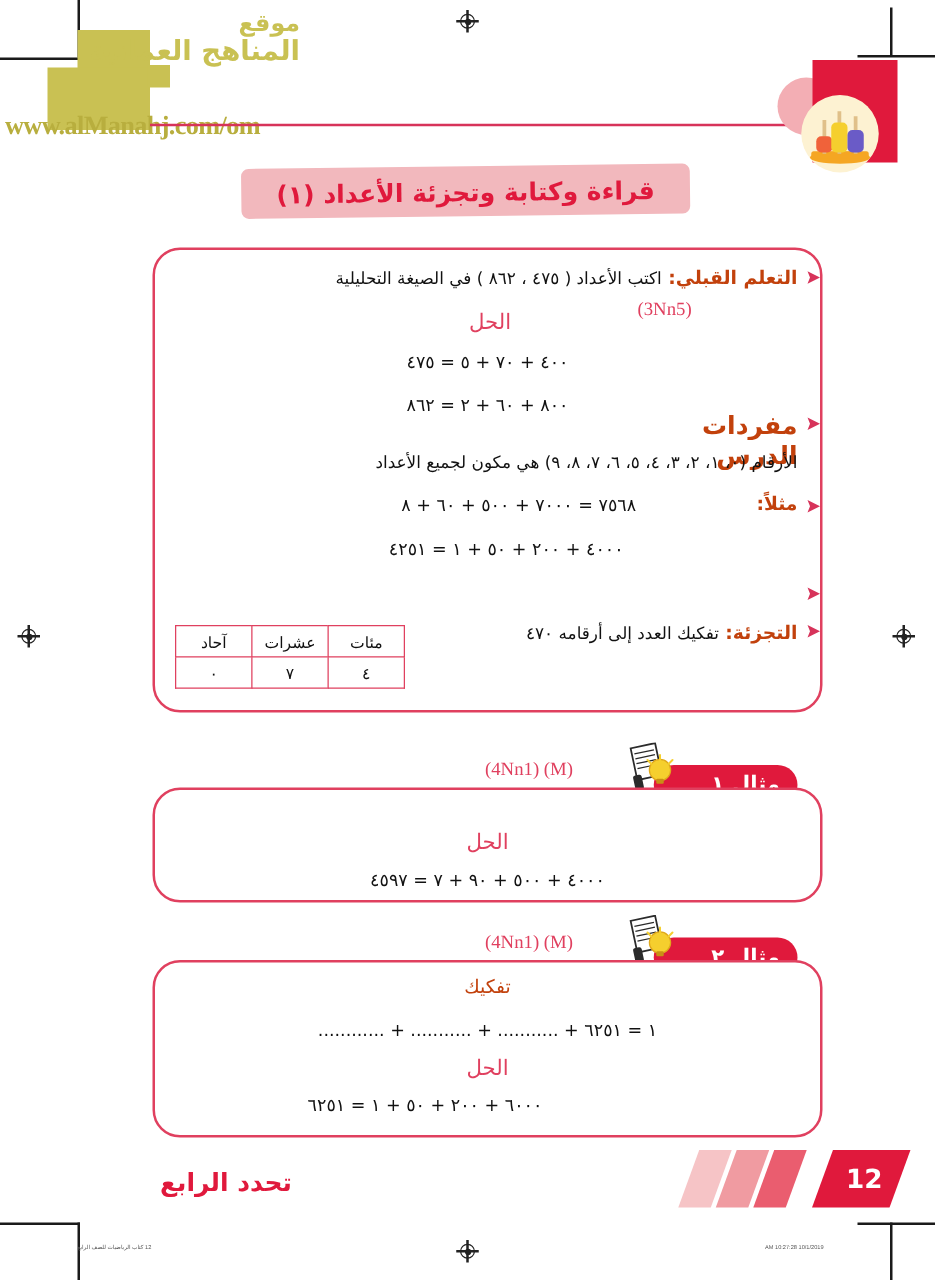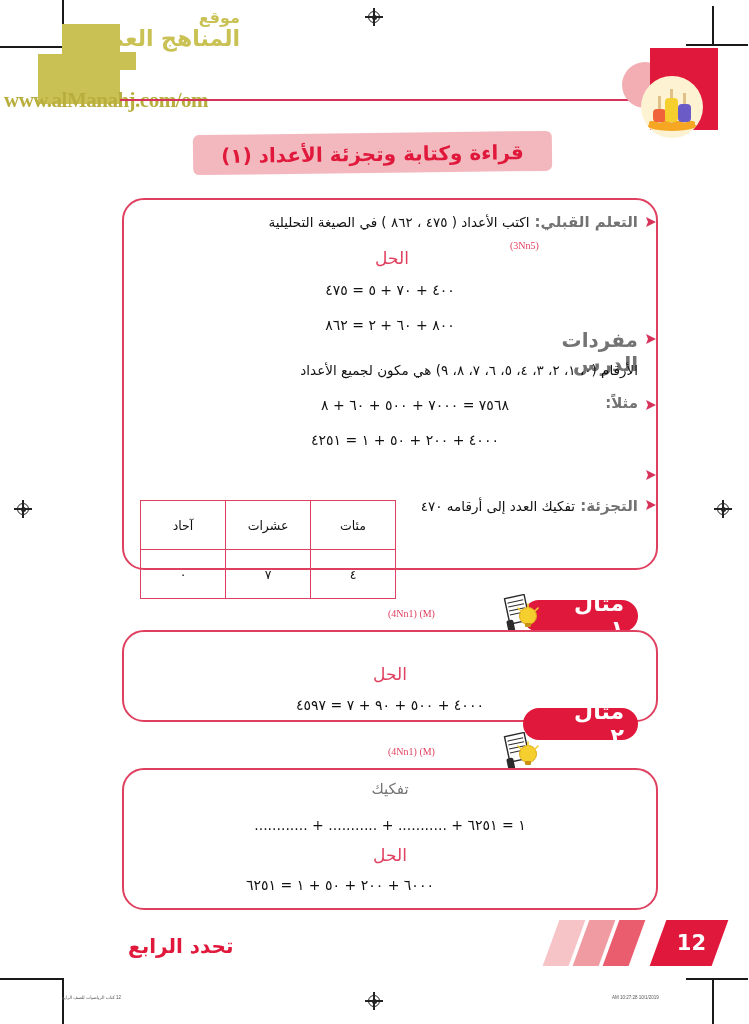--- a/index.html
+++ b/index.html
@@ -20,21 +20,21 @@
   .reg .circ{position:absolute;left:3px;top:3px;width:12px;height:12px;
     border:1.5px solid #222;border-radius:50%;box-sizing:border-box;}
   .reg .dot{position:absolute;left:6.5px;top:6.5px;width:5px;height:5px;background:#222;border-radius:50%;}
 
   
   .wm{position:absolute;left:0;top:6px;width:300px;height:110px;}
   .wm-blk{position:absolute;background:#c9c153;}
   .wm-text{position:absolute;right:60px;top:4px;text-align:right;
     color:#c9c153;font-weight:bold;line-height:1.05;
     font-family:"DejaVu Sans",sans-serif;}
-  .wm-text .l1{font-size:16px;}
+  .wm-text .l1{font-size:19px;}
   .wm-text .l2{font-size:22px;}
   .wm-url{position:absolute;left:4px;top:88px;color:#b8ae3e;
     font-family:"Liberation Serif",serif;font-weight:bold;font-size:21px;
     letter-spacing:-.5px;white-space:nowrap;}
 
   
   .topsq{position:absolute;left:650px;top:48px;width:68px;height:82px;background:#e0193c;}
   .topcirc-pink{position:absolute;left:622px;top:62px;width:46px;height:46px;
     background:#f3aeb4;border-radius:50%;}
   .topcirc-cream{position:absolute;left:641px;top:76px;width:62px;height:62px;
@@ -56,38 +56,38 @@
   }
 
   
   .rbox{position:absolute;border:2px solid #e0405f;border-radius:22px;background:#fff;
     box-sizing:border-box;}
 
   .arrow{position:absolute;width:16px;height:13px;}
   .arrow svg{display:block;}
 
   .ar{direction:rtl;text-align:right;font-family:"DejaVu Sans",sans-serif;}
-  .lbl-pink{color:#737373;font-weight:bold;}
+  .lbl-pink{color:#c2410c;font-weight:bold;}
   .body-ar{font-size:13.5px;color:#111;font-family:"DejaVu Sans",sans-serif;}
   .eq{font-size:14px;color:#111;text-align:center;direction:ltr;
     font-family:"DejaVu Sans",sans-serif;letter-spacing:.5px;}
   .hal{color:#e0405f;font-size:17px;text-align:center;font-weight:normal;
     font-family:"DejaVu Sans",sans-serif;}
-  .code{color:#e0405f;font-family:"Liberation Serif",serif;font-size:10px;direction:ltr;}
+  .code{color:#e0405f;font-family:"Liberation Serif",serif;font-size:15px;direction:ltr;}
 
   
   table.pv{border-collapse:collapse;direction:rtl;}
   table.pv td{border:1.5px solid #e0405f;width:60px;height:24px;text-align:center;
-    font-size:12.5px;color:#111;font-family:"DejaVu Sans",sans-serif;padding:12px;}
+    font-size:12.5px;color:#111;font-family:"DejaVu Sans",sans-serif;padding:0;}
 
   
   .ex-badge{position:absolute;height:32px;background:#e0193c;border-radius:16px;
     display:flex;align-items:center;justify-content:flex-start;
-    padding:0 14px 0 34px;color:#fff;font-weight:bold;font-size:22px;
-    font-family:"DejaVu Sans",sans-serif;}
+    padding:0 14px 0 34px;color:#fff;font-weight:bold;font-size:17px;
+    font-family:"DejaVu Sans",sans-serif;margin-top:12px;}
   .ex-icon{position:absolute;width:44px;height:40px;}
 
   
   .grade{position:absolute;color:#e0193c;font-weight:bold;font-size:20px;
     font-family:"DejaVu Sans",sans-serif;direction:rtl;}
   .pgwrap{position:absolute;left:545px;top:920px;width:175px;height:46px;}
   .slash{position:absolute;top:0;width:26px;height:46px;
     transform:skewX(-20deg);}
   .pgbox{position:absolute;right:0;top:0;width:62px;height:46px;background:#e0193c;
     transform:skewX(-20deg);}
@@ -241,21 +241,21 @@
       <rect x="28" y="29" width="6" height="4" rx="1" fill="#c98f15"></rect>
       <path d="M31 14 L31 10 M38 17 L41 14 M24 17 L21 14" stroke="#f5cf2e" stroke-width="1.6" stroke-linecap="round"></path>
     </svg>
   </div>
   <div class="code" style="position:absolute;left:388px;top:608px;text-decoration:none;">(4Nn1) (M)</div>
 
   <div class="rbox" style="left:122px;top:630px;width:536px;height:92px;"></div>
   <div class="hal" style="position:absolute;left:330px;top:664px;width:120px;">الحل</div>
   <div class="eq" style="position:absolute;left:240px;top:697px;width:300px;">٤٠٠٠ + ٥٠٠ + ٩٠ + ٧ = ٤٥٩٧</div>
 
-  <div class="ex-badge" style="left:523px;top:708px;width:115px;box-sizing:border-box;">مثال ٢</div>
+  <div class="ex-badge" style="left:523px;top:738px;width:115px;box-sizing:border-box;">مثال ٢</div>
   <div class="ex-icon" style="left:497px;top:732px;">
     <svg width="44" height="40" viewBox="0 0 44 40">
       <g transform="rotate(-12 22 20)">
         <rect x="11" y="2" width="20" height="26" fill="#fff" stroke="#2b2b2b" stroke-width="1.4"></rect>
         <line x1="13" y1="7" x2="29" y2="7" stroke="#2b2b2b" stroke-width="1"></line>
         <line x1="13" y1="11" x2="29" y2="11" stroke="#2b2b2b" stroke-width="1"></line>
         <line x1="13" y1="15" x2="29" y2="15" stroke="#2b2b2b" stroke-width="1"></line>
         <line x1="13" y1="19" x2="26" y2="19" stroke="#2b2b2b" stroke-width="1"></line>
         <rect x="8" y="24" width="7" height="12" rx="2" fill="#2b2b2b"></rect>
       </g>

